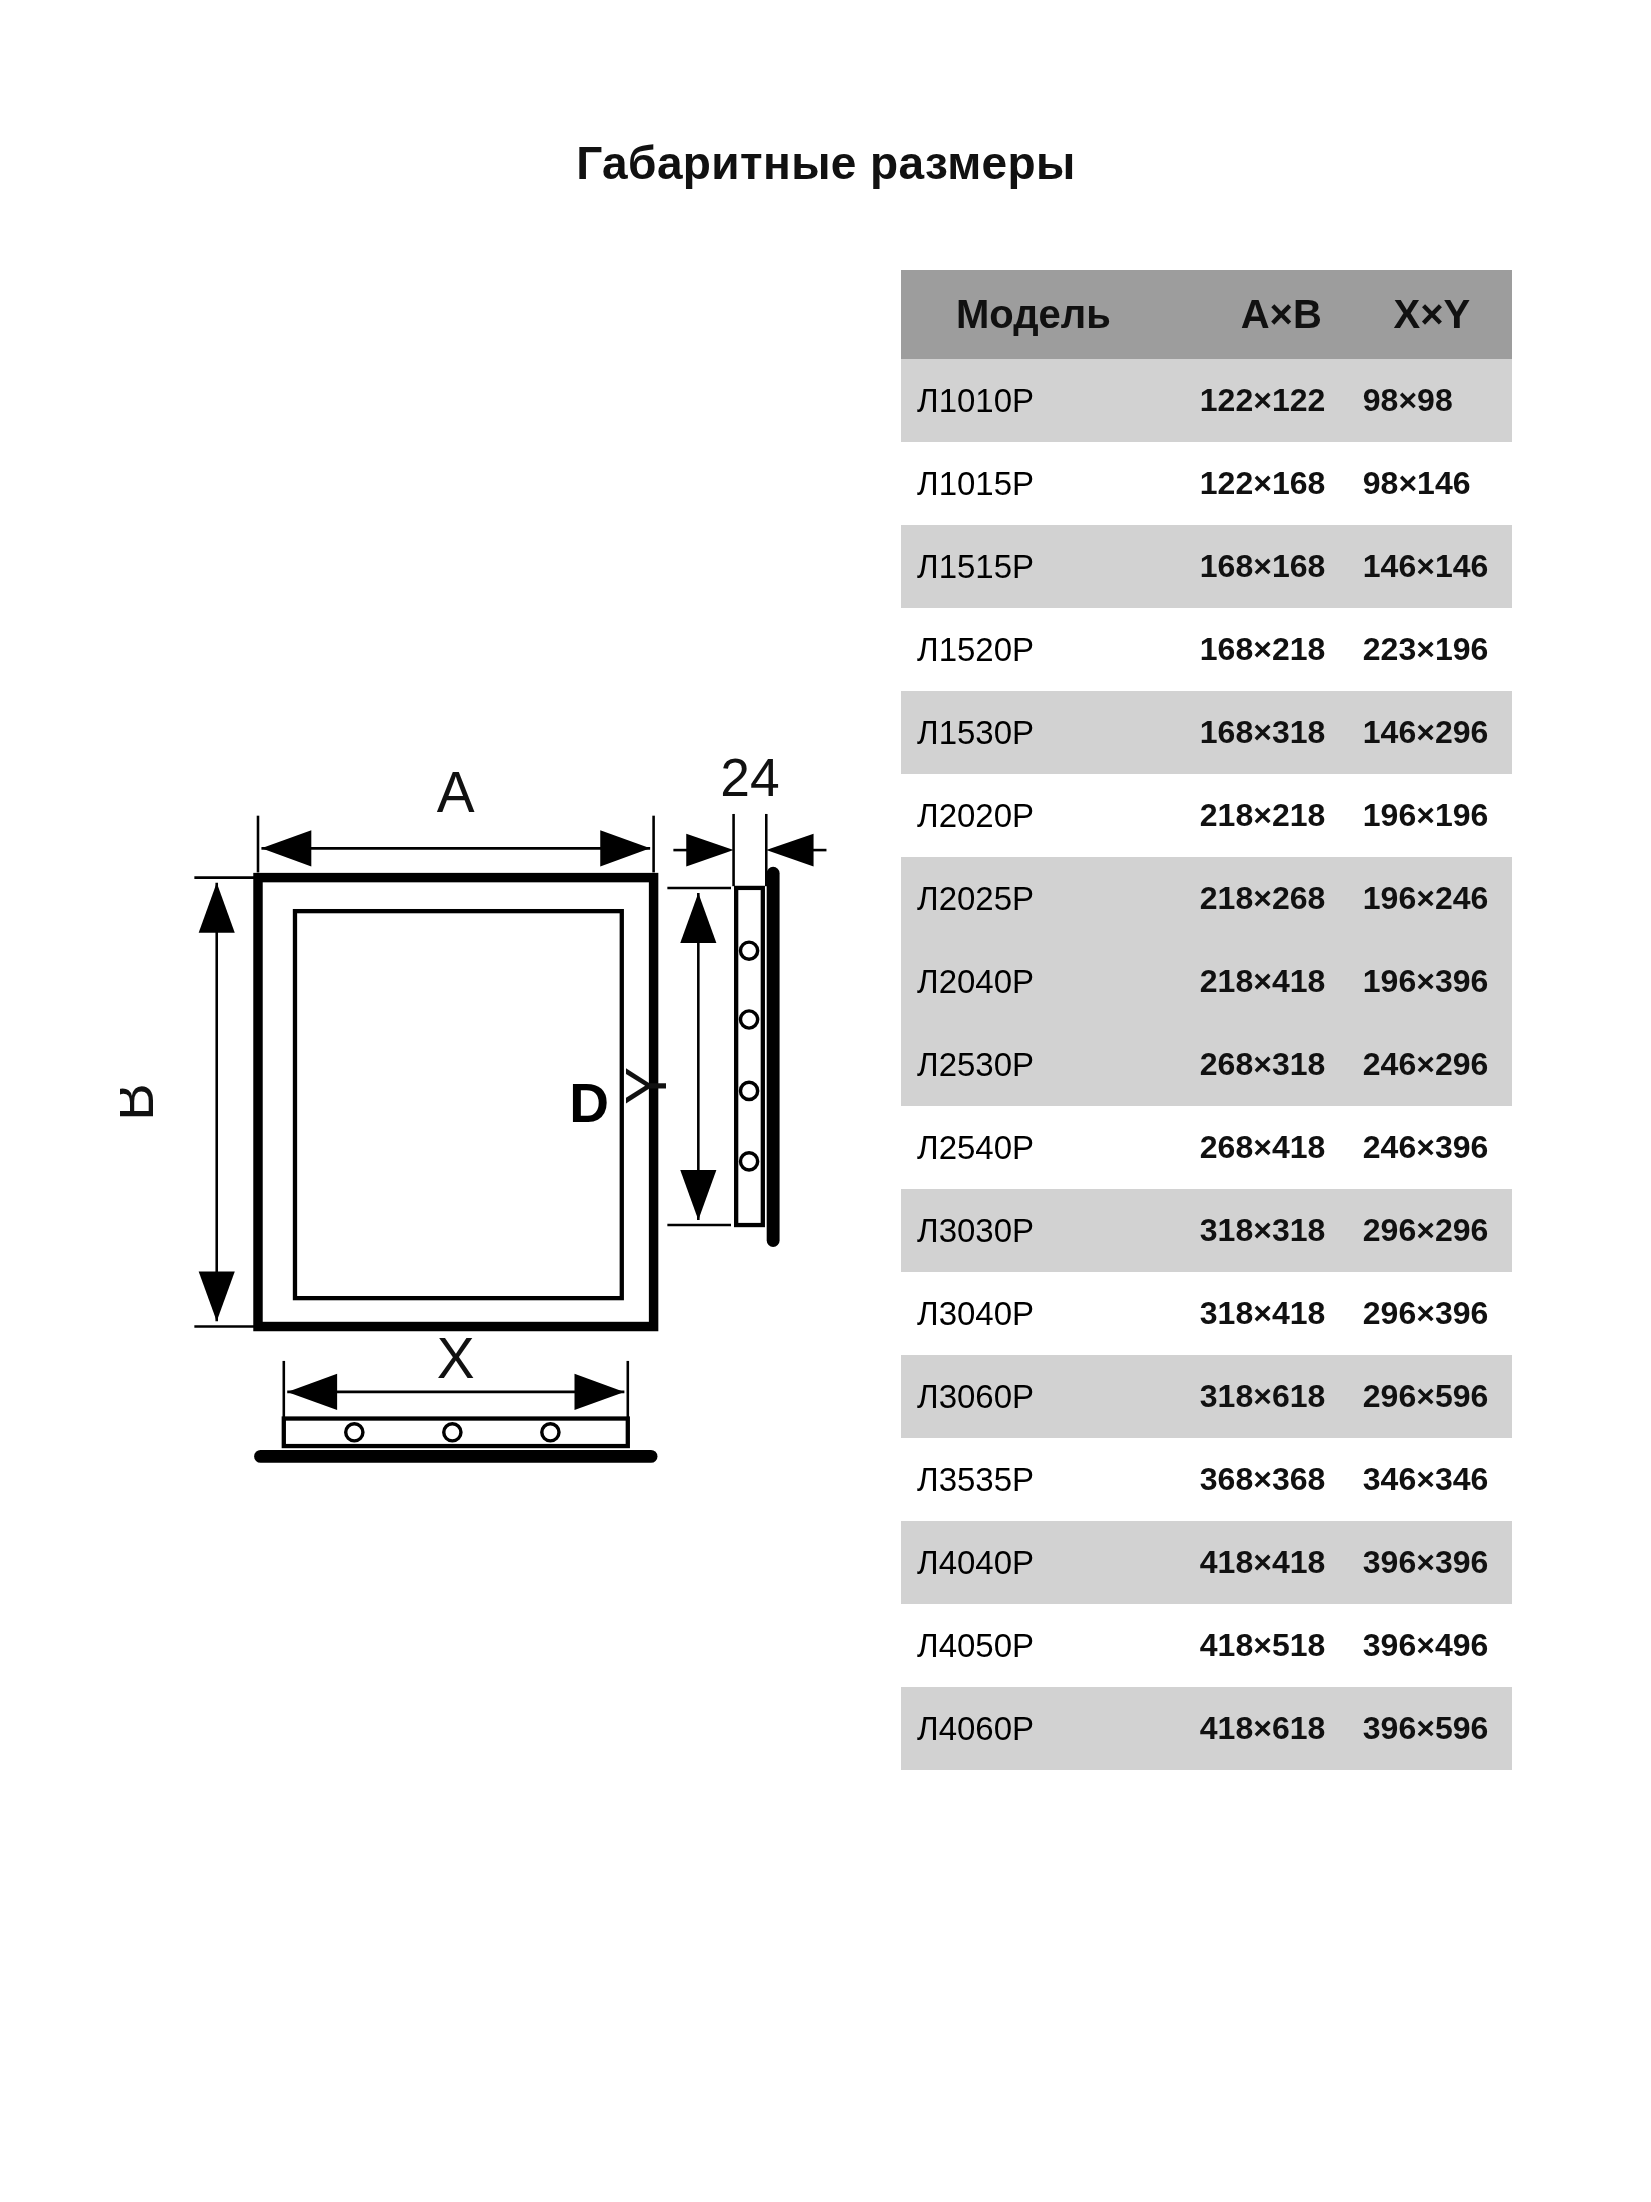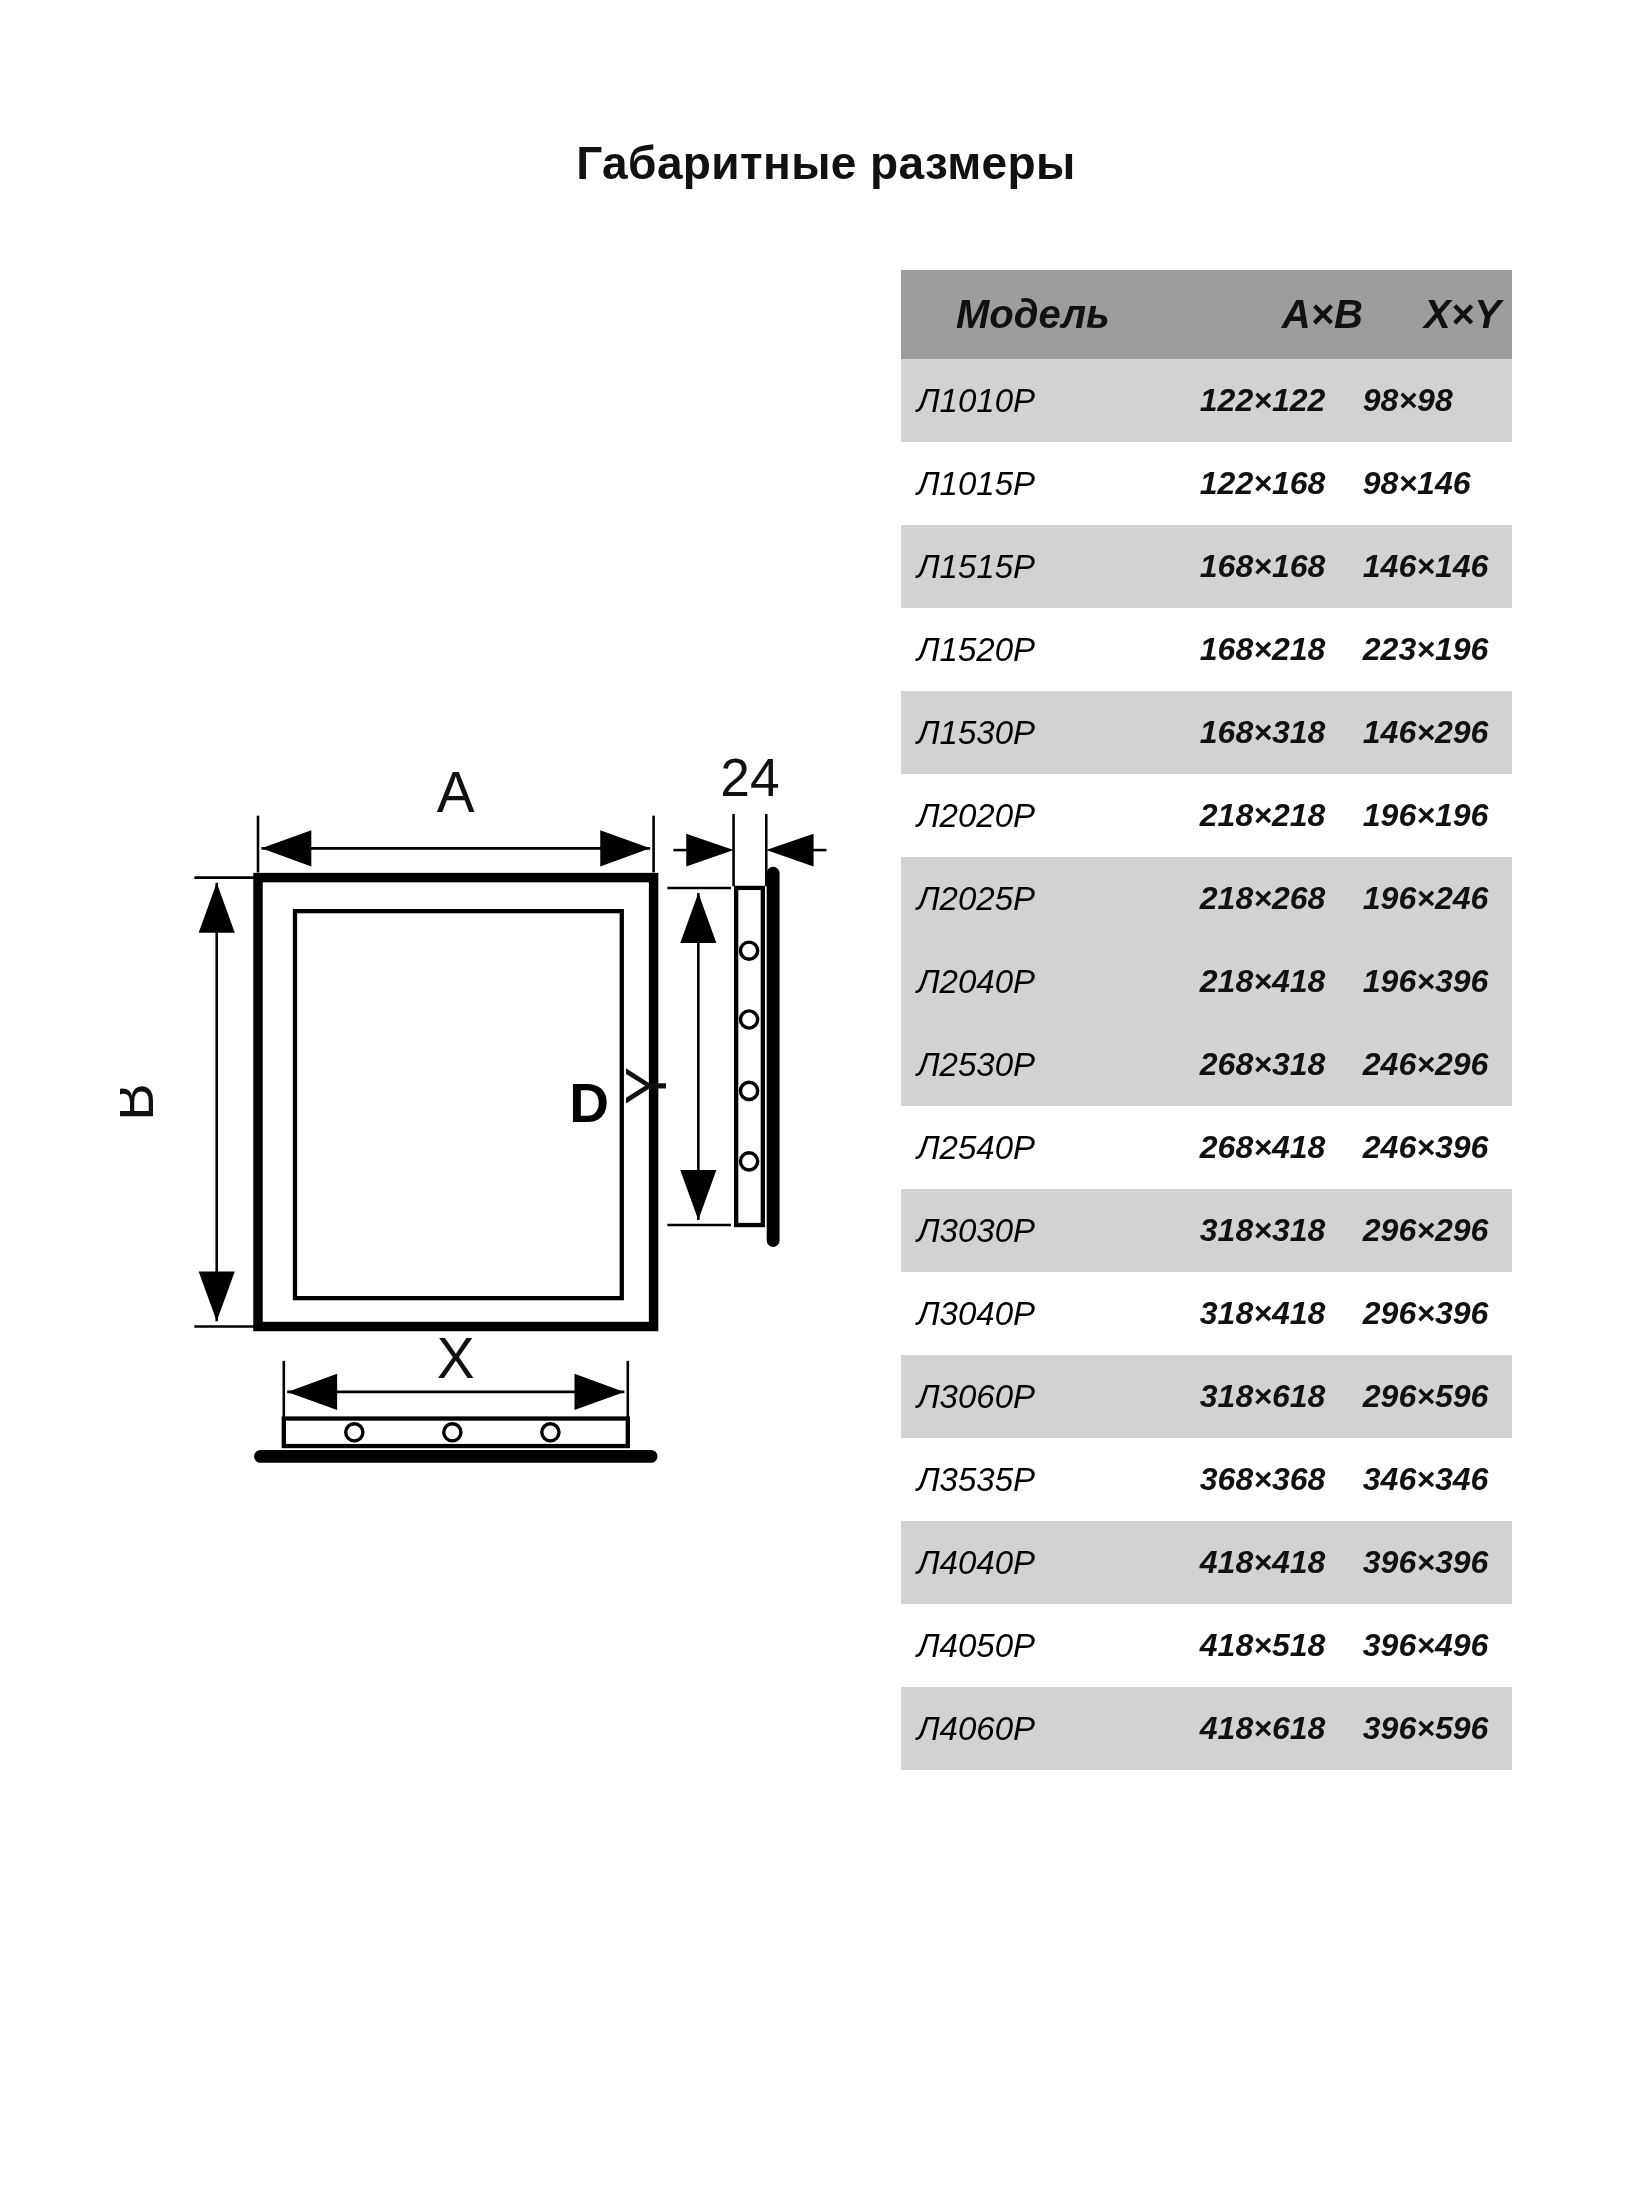--- a/index.html
+++ b/index.html
@@ -46,36 +46,35 @@
     font-size: 64px;
     font-weight: 800;
     fill: #000000;
   }
   
   .dim-table {
     position: absolute;
     left: 901px;
     top: 270px;
     width: 611px;
-    font-style: italic;
   }
   .thead {
     display: grid;
     grid-template-columns: 1fr 163px 138px;
     padding-right: 11.2px;
     box-sizing: border-box;
     height: 89px;
     align-items: center;
     background: var(--header-bg, #9d9d9d);
     font-size: 40px;
     font-weight: 700;
     color: #111111;
   }
   .th-model { padding-left: 55px; }
-  .th-ab, .th-xy { text-align: right; }
+  .th-ab, .th-xy { text-align: center; }
   .tr {
     display: grid;
     grid-template-columns: 1fr 163px 138px;
     padding-right: 11.2px;
     box-sizing: border-box;
     height: 83px;
     align-items: center;
     font-size: 33px;
     color: #111111;
   }

